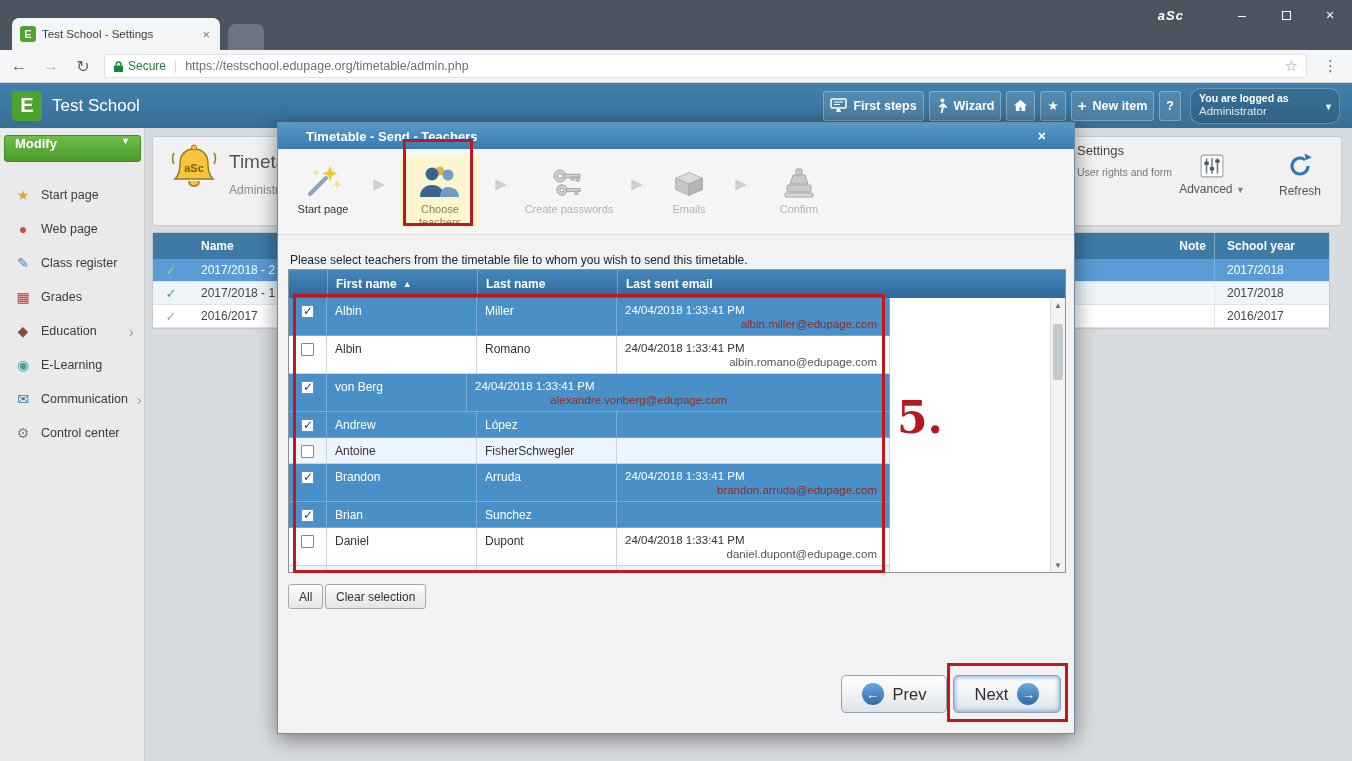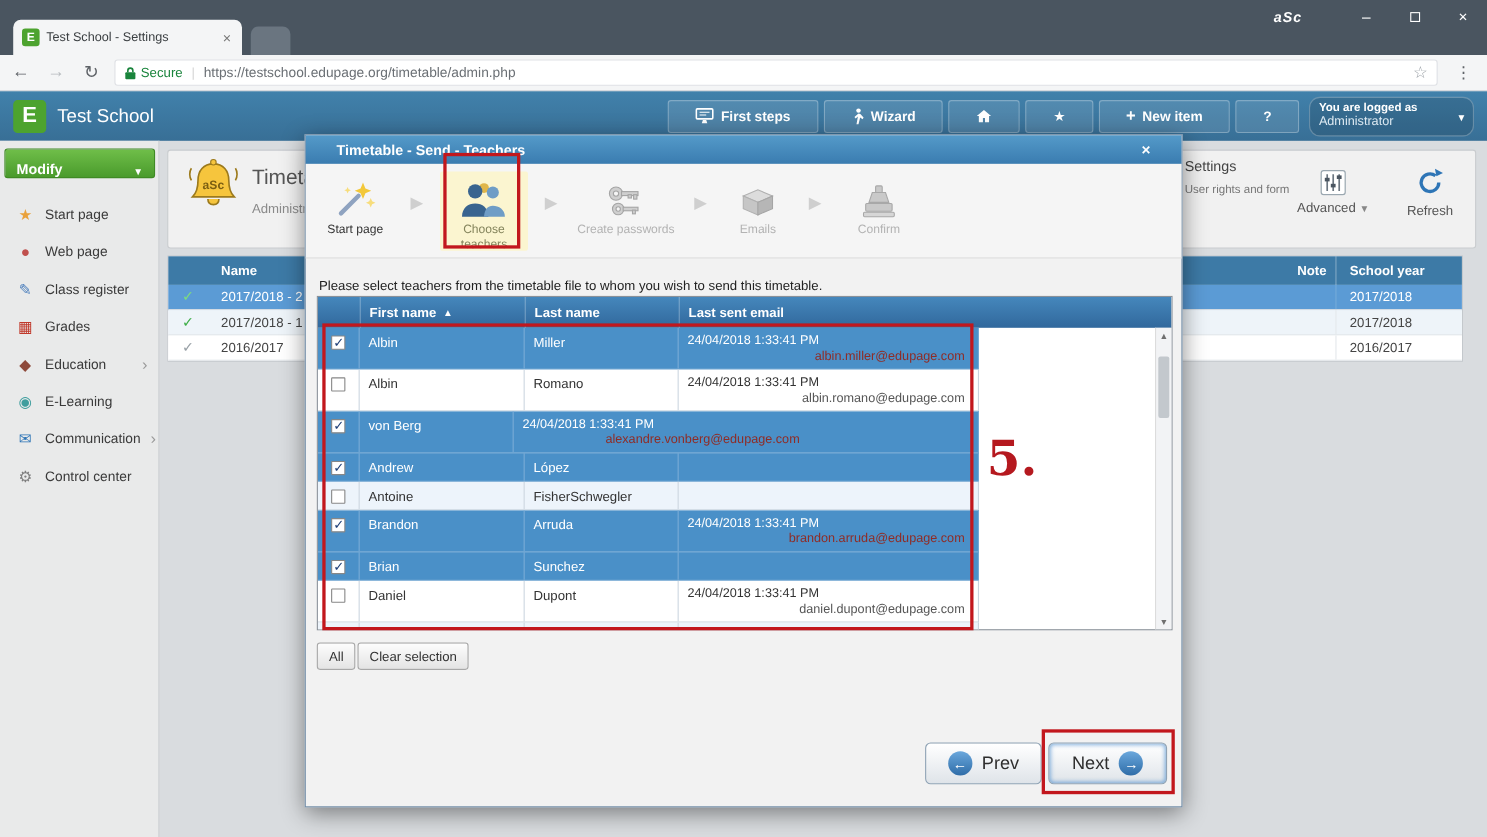--- a/index.html
+++ b/index.html
@@ -27,30 +27,30 @@
 #omni-divider{color:#d5d5d5;padding:0 2px}
 #url{color:#6b7075;font-size:12.5px;flex:1;white-space:nowrap;overflow:hidden}
 #bookmark-star{color:#9aa0a6;font-size:15px}
 #menu-dots{color:#5f6368;font-size:15px;padding:0 6px}
 
 
 #appheader{position:absolute;left:0;top:83px;width:1352px;height:45px;background:linear-gradient(#4181ab,#386f96);display:flex;align-items:center}
 #app-logo{width:30px;height:30px;background:#4da32f;border-radius:4px;color:#fff;font-weight:bold;font-size:20px;display:flex;align-items:center;justify-content:center;margin:0 10px 0 12px}
 #school-name{color:#fff;font-size:17px}
 #header-actions{position:absolute;right:12px;top:0;height:45px;display:flex;align-items:center;gap:5px}
-.hbtn{height:30px;background:rgba(255,255,255,.10);border:1px solid rgba(255,255,255,.28);border-radius:3px;color:#fff;display:flex;align-items:center;gap:6px;padding:0 24px;font-size:12.5px;font-weight:bold;white-space:nowrap}
+.hbtn{height:30px;background:rgba(255,255,255,.10);border:1px solid rgba(255,255,255,.28);border-radius:3px;color:#fff;display:flex;align-items:center;gap:6px;padding:0 6px;font-size:12.5px;font-weight:bold;white-space:nowrap}
 .hbtn .plus{font-size:15px;font-weight:bold}
 #logged-box{width:150px;height:36px;background:rgba(0,0,0,.12);border:1px solid rgba(255,255,255,.25);border-radius:10px;color:#fff;padding:3px 18px 3px 8px;position:relative;margin-left:4px}
 #logged-box .l1{font-size:10.5px;font-weight:bold}
 #logged-box .l2{font-size:11.5px;color:#dce9f2;margin-top:1px}
 #logged-box .caret{position:absolute;right:6px;top:13px;font-size:9px}
 
 
 #sidebar{position:absolute;left:0;top:128px;width:145px;height:633px;background:#e9eaea;border-right:1px solid #c9cccf}
-#modify-btn{position:absolute;left:4px;top:7px;width:137px;height:27px;background:linear-gradient(#6fbe49,#4a9b2c);border:1px solid #3f8a24;border-radius:3px;color:#fff;font-weight:bold;font-size:13px;display:flex;align-items:flex-end;justify-content:space-between;padding:0 10px}
+#modify-btn{position:absolute;left:4px;top:7px;width:137px;height:27px;background:linear-gradient(#6fbe49,#4a9b2c);border:1px solid #3f8a24;border-radius:3px;color:#fff;font-weight:bold;font-size:13px;display:flex;align-items:flex-start;justify-content:space-between;padding:0 10px}
 #side-list{position:absolute;top:50px;left:0;width:100%}
 .side-item{height:34px;display:flex;align-items:center;padding:0 10px 0 14px;gap:9px;color:#3a3a3a;font-size:12.5px}
 .side-item .sicon{width:18px;text-align:center;font-size:14px;flex:none}
 .side-item .chev{margin-left:auto;color:#9a9a9a;font-size:15px}
 
 
 #panel{position:absolute;left:152px;top:136px;width:1190px;height:90px;background:#f1f1f1;border:1px solid #c9cccf;border-radius:3px}
 #bell{position:absolute;left:18px;top:6px}
 #page-title{position:absolute;left:76px;top:14px;font-size:19px;color:#555;white-space:nowrap}
 #page-subtitle{position:absolute;left:76px;top:46px;font-size:12px;color:#8a8a8a;white-space:nowrap}

